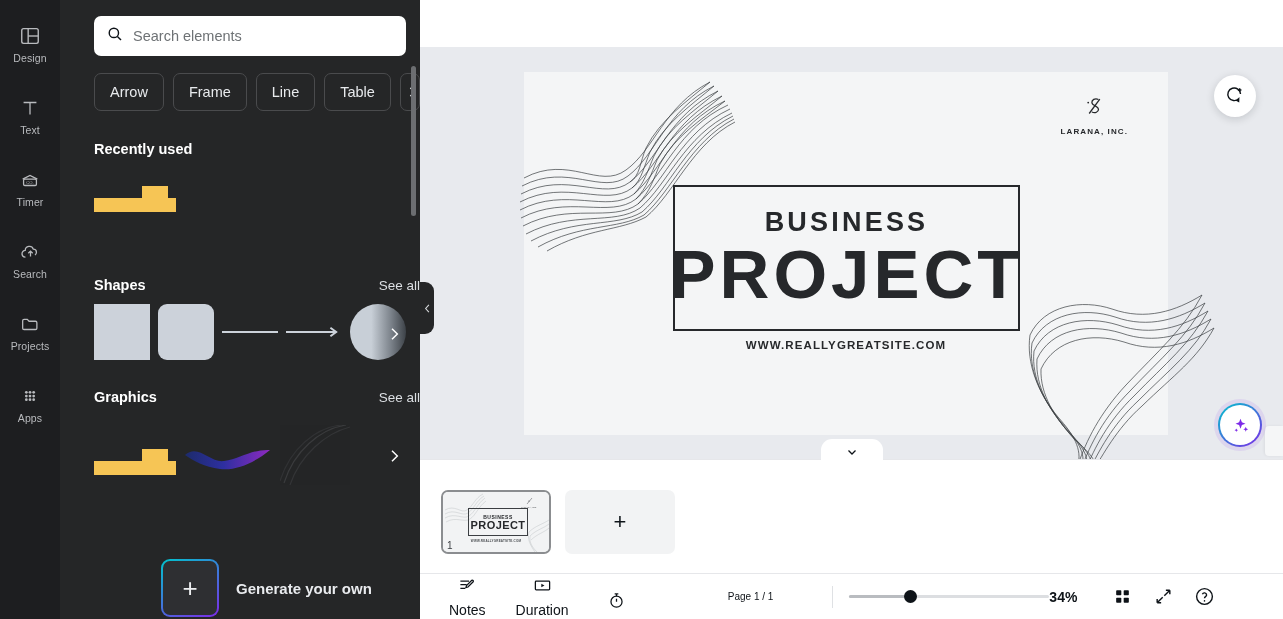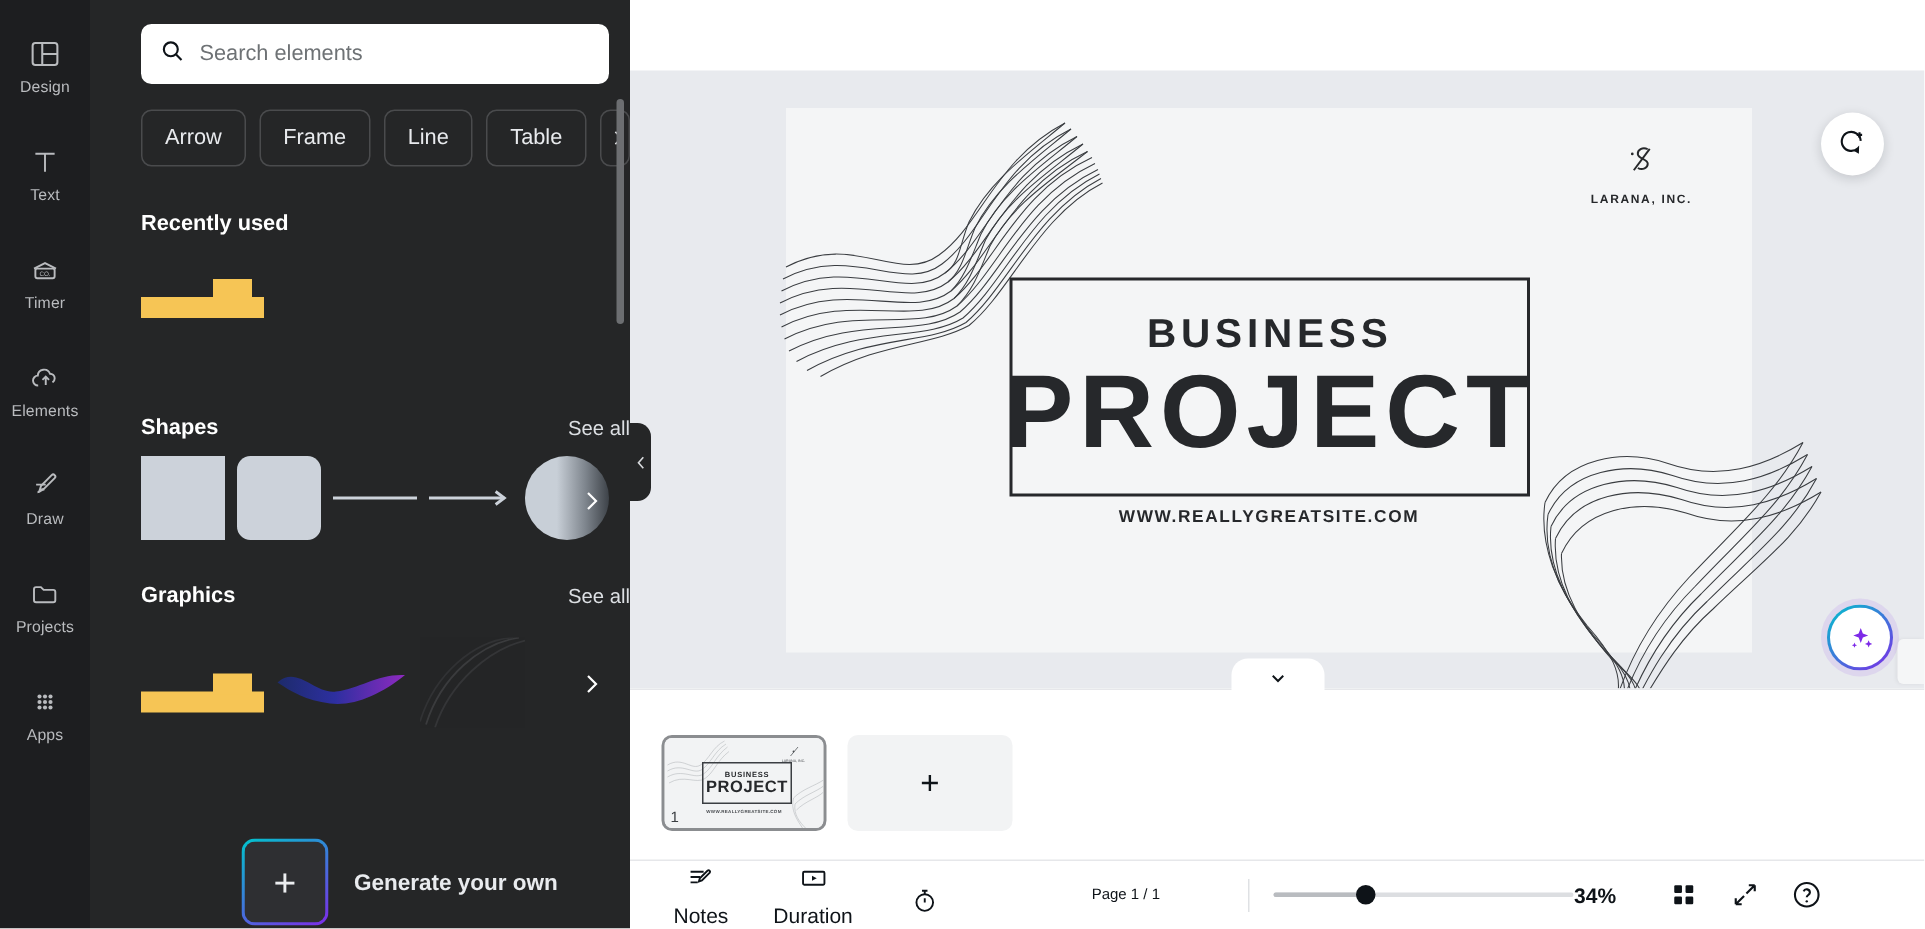--- a/index.html
+++ b/index.html
@@ -258,33 +258,23 @@
       <span class="ri-lbl">Timer</span>
     </div>
 
     <div class="rail-item">
       <span class="ri-ico">
         <svg width="23" height="22" viewBox="0 0 24 24" fill="none" stroke="currentColor" stroke-width="1.4">
           <path d="M6.5 17.5a3.6 3.6 0 01-.3-7.2 4.6 4.6 0 018.9-1.4 3.4 3.4 0 013.4 3.3 3.5 3.5 0 01-1.6 3"></path>
           <path d="M12 17v-5.6M9.6 13.4L12 11l2.4 2.4"></path>
         </svg>
       </span>
-      <span class="ri-lbl">Elements</span>
-    </div>
-
-    <div class="rail-item">
-      <span class="ri-ico">
-        <svg width="23" height="22" viewBox="0 0 24 24" fill="none" stroke="currentColor" stroke-width="1.4">
-          <path d="M5 11h7"></path>
-            <path d="M18.5 6.3l-7.7 7.7-3.2 1 1-3.2 7.7-7.7a1.5 1.5 0 012.2 2.2z"></path>
-          <path d="M6 16.5c2.5 0 2.5-2 5-2"></path>
-        </svg>
-      </span>
-      <span class="ri-lbl">Draw</span>
-    </div>
+      <span class="ri-lbl">Search</span>
+    </div>
+
 
     <div class="rail-item">
       <span class="ri-ico">
         <svg width="22" height="22" viewBox="0 0 24 24" fill="none" stroke="currentColor" stroke-width="1.4">
           <path d="M4 8.5a1.5 1.5 0 011.5-1.5H9l2 2h7a1.5 1.5 0 011.5 1.5v6A1.5 1.5 0 0118 18H5.5A1.5 1.5 0 014 16.5z"></path>
         </svg>
       </span>
       <span class="ri-lbl">Projects</span>
     </div>
 

